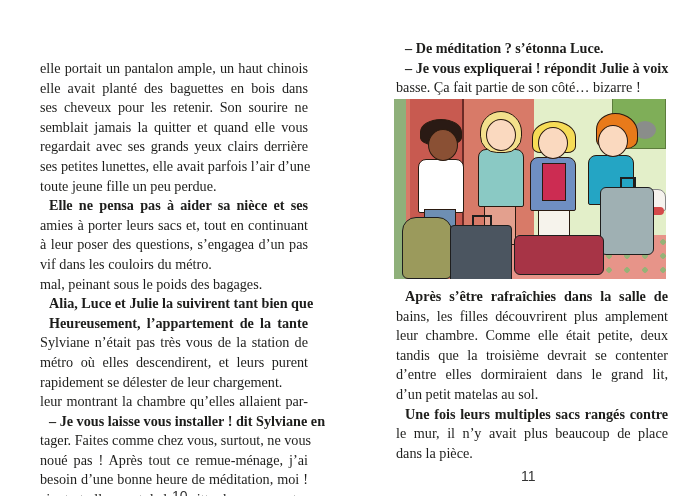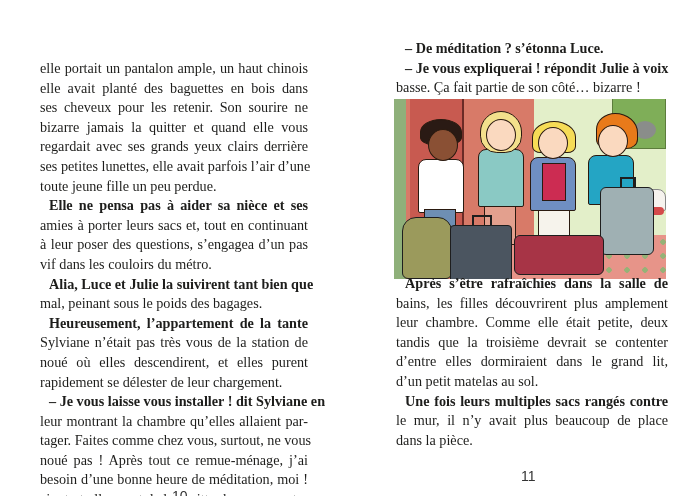--- a/index.html
+++ b/index.html
@@ -12,21 +12,21 @@
   .page-left { left:0; width:350px;margin-top:20px; }
   .page-right { left:350px; width:350px; }
   .text-block {
     position:absolute;
     font-family:"Liberation Serif", "DejaVu Serif", serif;
     font-size:14.2px; line-height:19.6px;
     text-align:justify; color:#1d1d1b;
   }
   .left-text { left:40px; top:39px; width:268px; }
   .right-top { left:46px; top:39px; width:272px; }
-  .right-bottom { left:46px; top:274px; width:272px; }
+  .right-bottom { left:46px; top:287px; width:272px; }
   .line { display:block; white-space:nowrap; text-align-last:justify; }
   .line.last { text-align-last:left; }
   .indent { padding-left:9px;font-weight:bold; }
   .page-num {
     position:absolute; top:468px; font-family:"Liberation Sans","DejaVu Sans",sans-serif;
     font-size:14px; color:#333;
   }
   .pn-left { left:172px; }
   .pn-right { left:171px; }
 
@@ -85,40 +85,40 @@
 </style>
 </head>
 <body>
 
 <div class="page page-left">
   <div class="text-block left-text">
 
     <span class="line">elle portait un pantalon ample, un haut chinois</span>
     <span class="line">elle avait planté des baguettes en bois dans</span>
     <span class="line">ses cheveux pour les retenir. Son sourire ne</span>
-    <span class="line">bizarre jamais la quitter et quand elle vous</span>
+    <span class="line">semblait jamais la quitter et quand elle vous</span>
     <span class="line">regardait avec ses grands yeux clairs derrière</span>
     <span class="line">ses petites lunettes, elle avait parfois l’air d’une</span>
     <span class="line last">toute jeune fille un peu perdue.</span>
 
     <span class="line indent">Elle ne pensa pas à aider sa nièce et ses</span>
     <span class="line">amies à porter leurs sacs et, tout en continuant</span>
     <span class="line">à leur poser des questions, s’engagea d’un pas</span>
     <span class="line last">vif dans les couloirs du métro.</span>
 
+    <span class="line last">mal, peinant sous le poids des bagages.</span>
     <span class="line indent">Alia, Luce et Julie la suivirent tant bien que</span>
-    <span class="line last">mal, peinant sous le poids des bagages.</span>
 
     <span class="line indent">Heureusement, l’appartement de la tante</span>
     <span class="line">Sylviane n’était pas très vous de la station de</span>
-    <span class="line">noué où elles descendirent, et elles purent</span>
+    <span class="line">métro où elles descendirent, et leurs purent</span>
     <span class="line last">rapidement se délester de leur chargement.</span>
 
+    <span class="line">leur montrant la chambre qu’elles allaient par-</span>
     <span class="line indent">– Je vous laisse vous installer ! dit Sylviane en</span>
-    <span class="line">leur montrant la chambre qu’elles allaient par-</span>
     <span class="line">tager. Faites comme chez vous, surtout, ne vous</span>
     <span class="line">noué pas ! Après tout ce remue-ménage, j’ai</span>
     <span class="line">besoin d’une bonne heure de méditation, moi !</span>
     <span class="line last">ajouta-t-elle avant de les quitter brusquement.</span>
   </div>
   <div class="page-num pn-left">10</div>
 </div>
 
 <div class="page page-right">
   <div class="text-block right-top">

